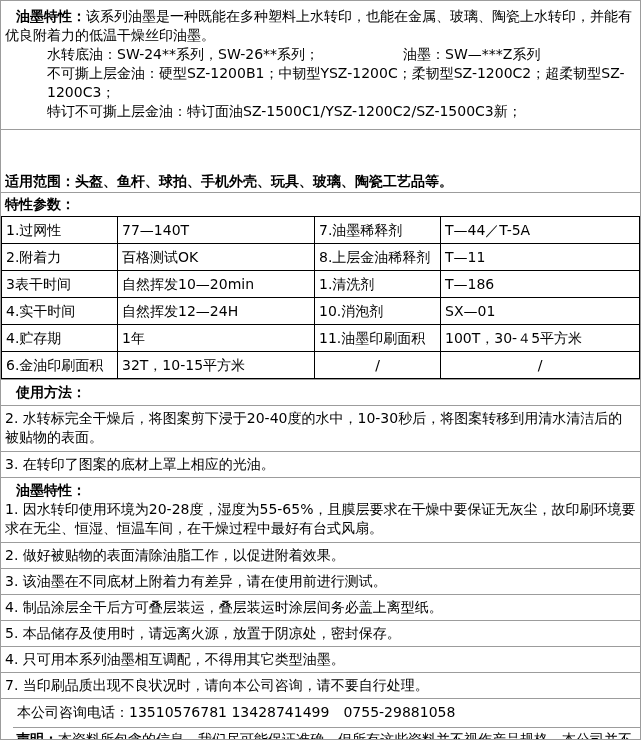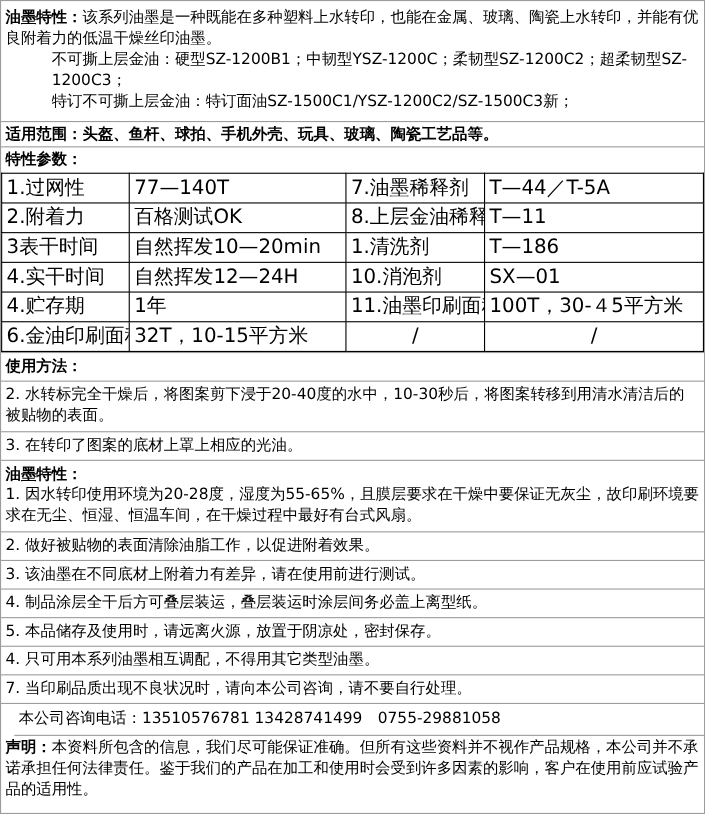--- a/index.html
+++ b/index.html
@@ -6,51 +6,52 @@
   .page {
     width:641px; height:740px; box-sizing:border-box;
     border:1px solid #9c9c9c;
     background:#fff; color:#000;
     font-family:"DejaVu Sans", sans-serif;
     font-size:14px; line-height:19px;
     overflow:hidden;
   }
   .sec { border-bottom:1px solid #9c9c9c; padding:3px 4px; box-sizing:border-box; }
   .sec:last-child { border-bottom:none; }
-  .bold { font-weight:bold; }
+  .bold { font-weight:bold;margin-left:11px; }
 
   .sec-intro { padding:6px 4px 8px 4px; }
   .indent { padding-left:42px; }
 
-  .sec-scope { padding:2px 4px 1px 4px; font-weight:bold; }
+  .sec-scope { padding:2px 4px 1px 4px; font-weight:bold;margin-top:40px; }
 
   .sec-params { padding:2px 0 0 0; }
   .params-title { font-weight:bold; padding:0 4px 2px 4px; }
   table.params { width:100%; border-collapse:collapse; table-layout:fixed; }
   table.params td {
     border:1px solid #000; height:24px; padding:1px 4px;
-    font-size:18px; line-height:18px; overflow:hidden; white-space:nowrap;
+    font-size:14px; line-height:18px; overflow:hidden; white-space:nowrap;
   }
   .col1 { width:116px; } .col2 { width:197px; } .col3 { width:126px; }
   td.center { text-align:center; }
 
   .two-line { padding:3px 4px 4px 4px; }
   .sec-notes-head { padding:3px 4px 4px 4px; }
   .sec-contact { padding:4px 4px 5px 4px;margin-left:12px; }
   .sec-disclaimer { padding:2px 4px 3px 4px; }
 </style>
 </head>
 <body>
 
 <div class="page">
 
   <div class="sec sec-intro">
     <div>
       <span class="bold">油墨特性：</span><span>该系列油墨是一种既能在多种塑料上水转印，也能在金属、玻璃、陶瓷上水转印，并能有优良附着力的低温干燥丝印油墨。</span>
     </div>
+    <div class="indent">水转底油：SW-24**系列，SW-26**系列；　　　　　　油墨：SW—***Z系列</div>
     <div class="indent">不可撕上层金油：硬型SZ-1200B1；中韧型YSZ-1200C；柔韧型SZ-1200C2；超柔韧型SZ-1200C3；</div>
     <div class="indent">特订不可撕上层金油：特订面油SZ-1500C1/YSZ-1200C2/SZ-1500C3新；</div>
   </div>
 
   <div class="sec sec-scope">
     <span>适用范围：头盔、鱼杆、球拍、手机外壳、玩具、玻璃、陶瓷工艺品等。</span>
   </div>
 
   <div class="sec sec-params">
     <div class="params-title">特性参数：</div>

